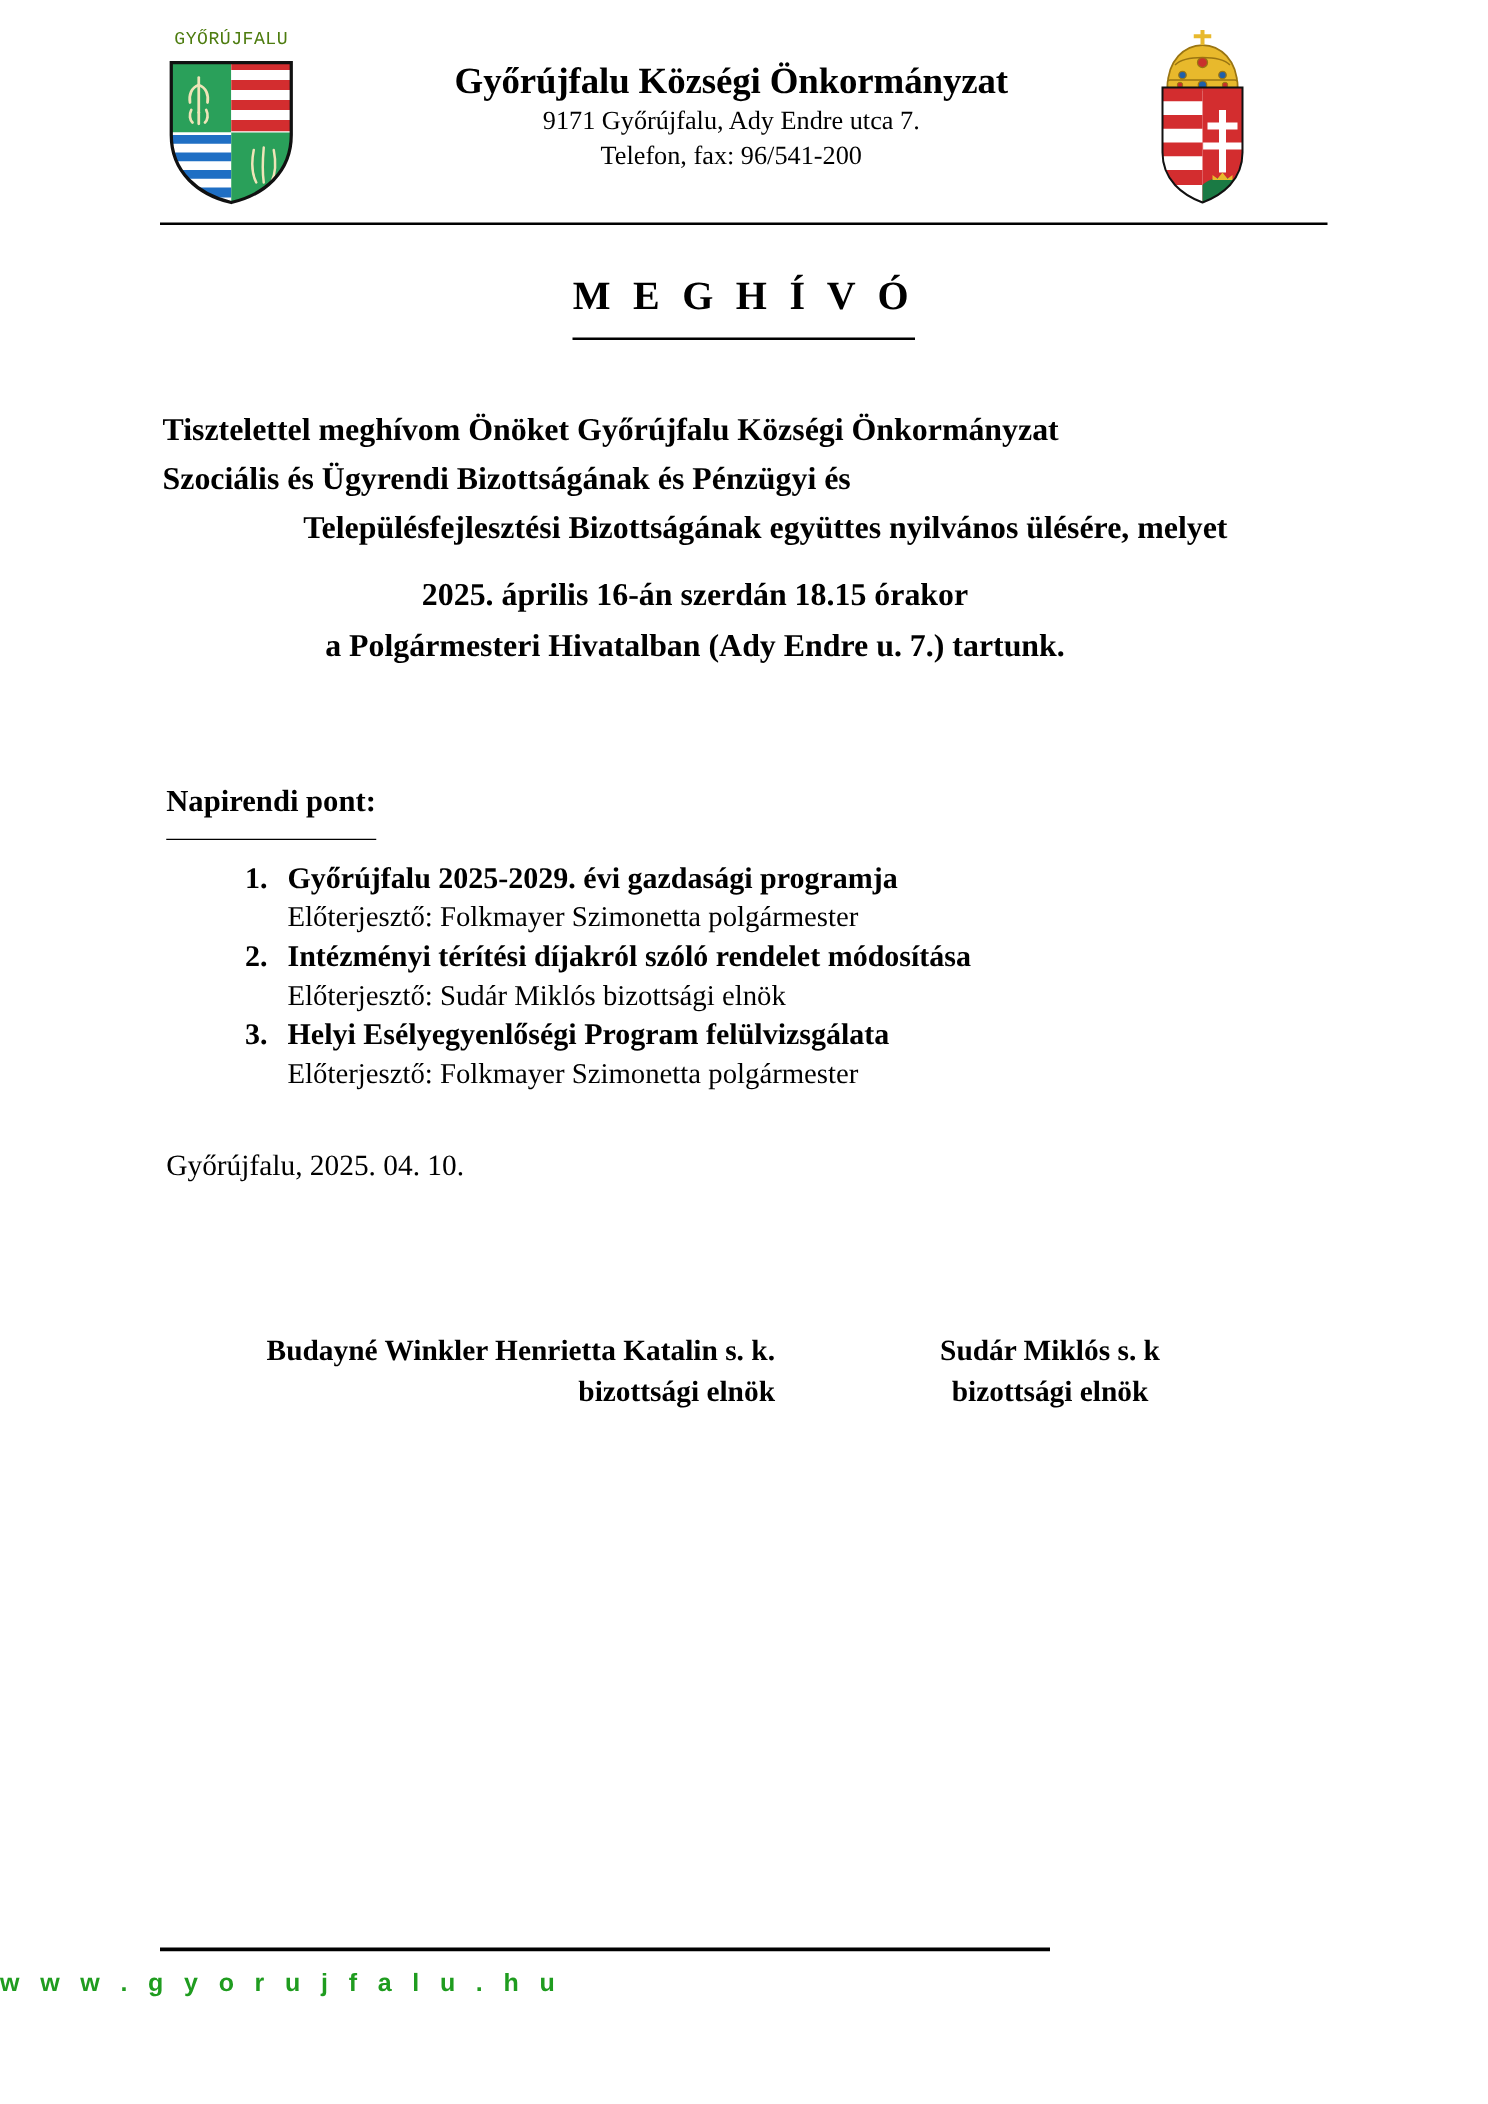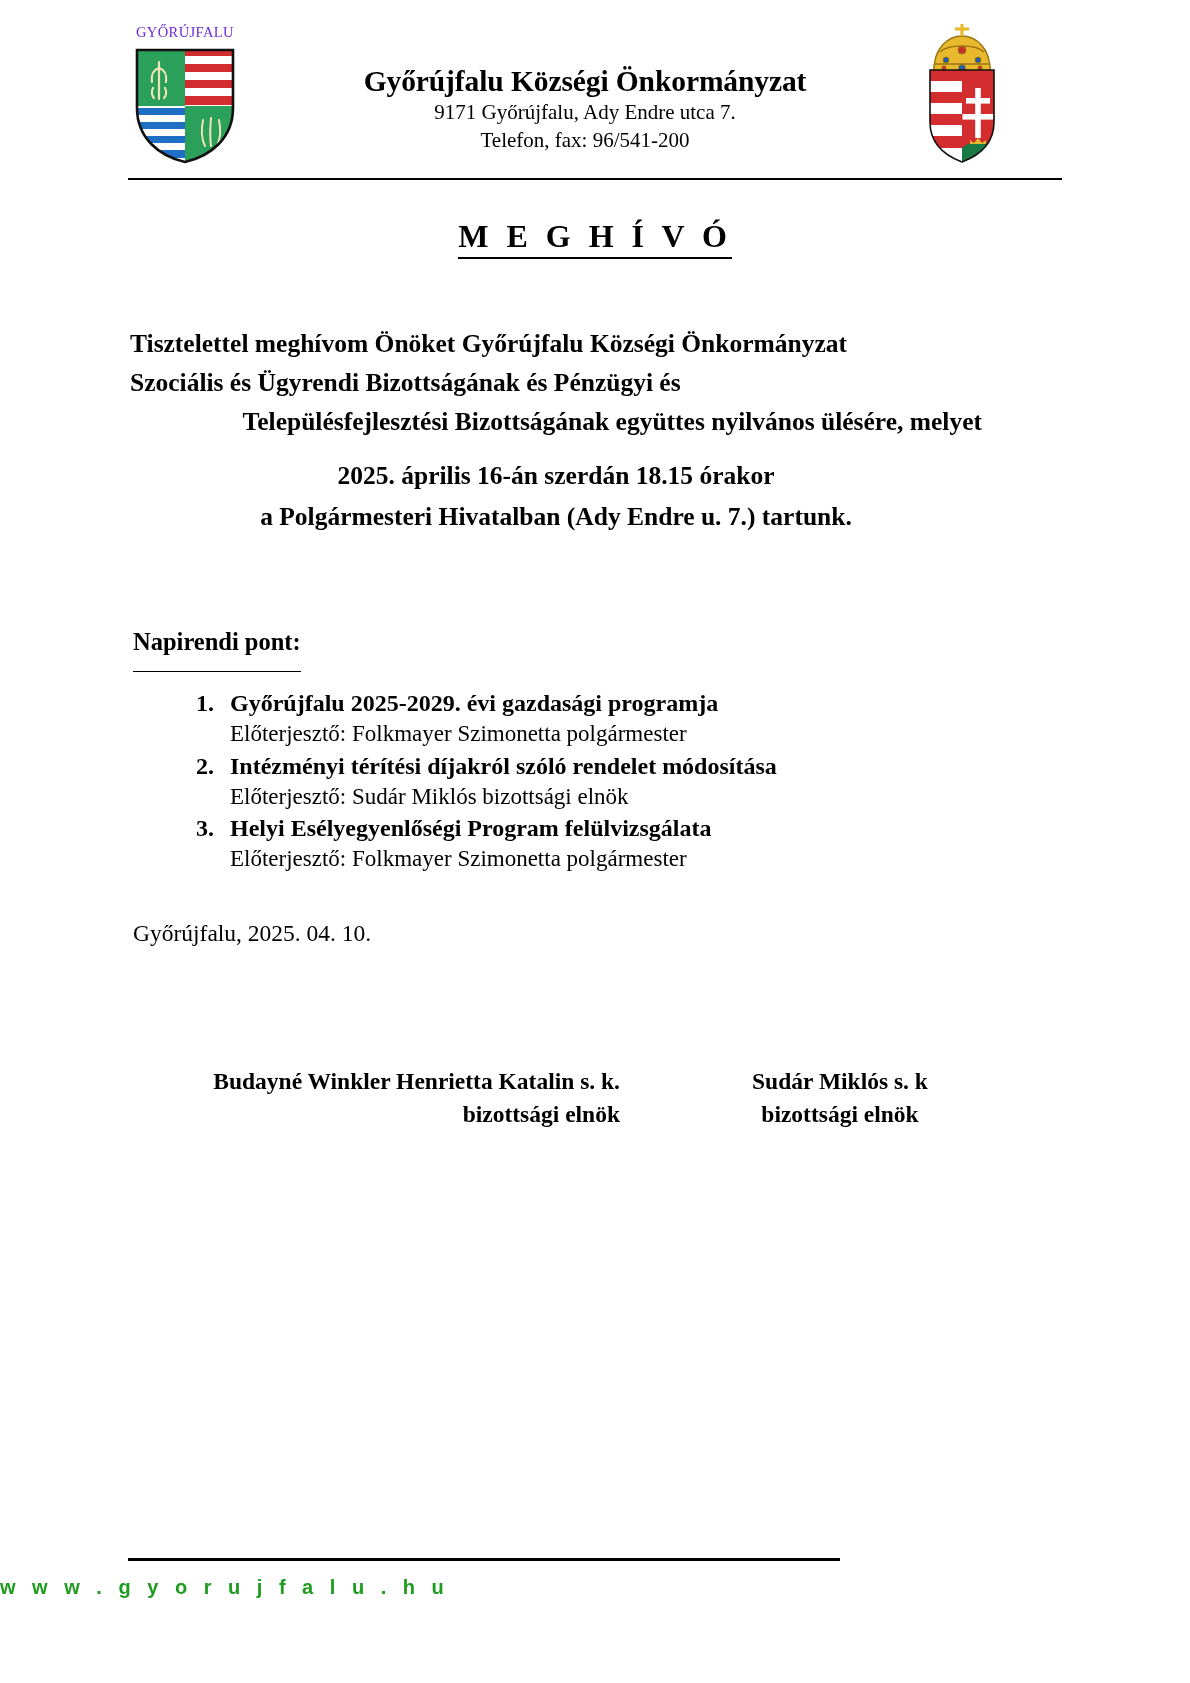--- a/index.html
+++ b/index.html
@@ -37,37 +37,37 @@
     height: 140px;
   }
   .crest-village .crest-caption {
     position: absolute;
     top: 0;
     left: 0;
     width: 120px;
     text-align: center;
     font-size: 14.5px;
     letter-spacing: 0.4px;
-    color: #6d28d9;
-    font-family: Liberation Serif, serif;
+    color: #4d7c0f;
+    font-family: Liberation Mono, monospace;
   }
   .crest-village svg { position: absolute; left: 8px; top: 22px; }
 
   .crest-national {
     position: absolute;
     left: 912px;
     top: 22px;
     width: 100px;
     height: 145px;
   }
 
   .head-text {
     position: absolute;
     left: 255px;
-    top: 64px;
+    top: 48px;
     width: 660px;
     text-align: center;
   }
   .org-name {
     font-size: 29.5px;
     font-weight: bold;
     line-height: 1.18;
     letter-spacing: -0.1px;
   }
   .org-addr, .org-phone {
@@ -89,21 +89,21 @@
     left: 0;
     top: 218px;
     width: 1190px;
     text-align: center;
     font-size: 32px;
     font-weight: bold;
     letter-spacing: 5px;
   }
   .doc-title span {
     border-bottom: 2.4px solid #000;
-    padding-bottom: 3px;
+    padding-bottom: 16px;
   }
 
   
   .intro {
     position: absolute;
     left: 130px;
     top: 325px;
     width: 852px;
     font-size: 25.5px;
     font-weight: bold;

